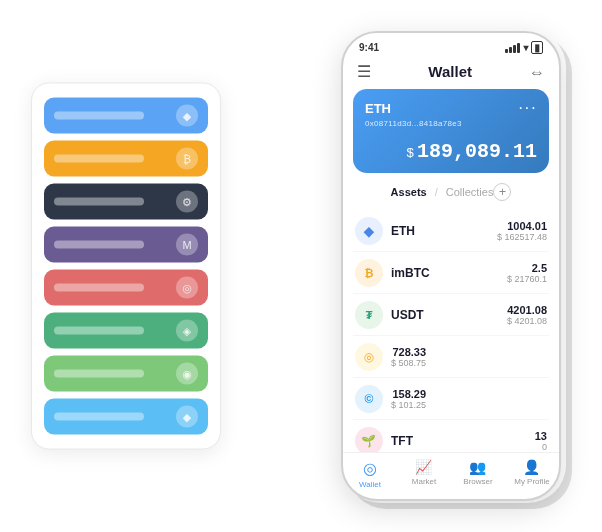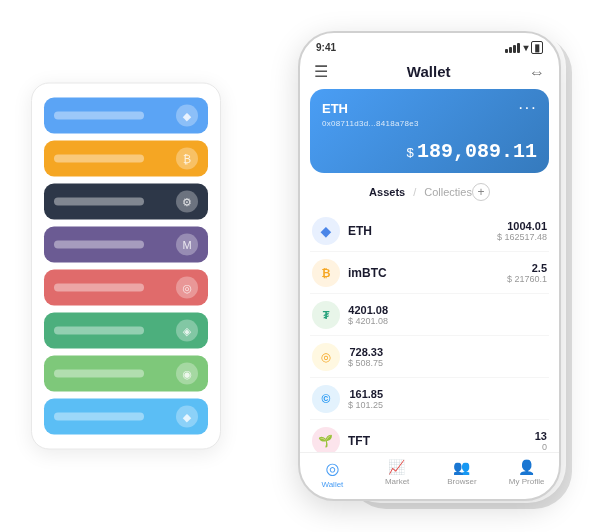--- a/index.html
+++ b/index.html
@@ -79,21 +79,21 @@
     .card-green { background: #4caf7d; }
     .card-light-green { background: #7ec87a; }
     .card-sky { background: #5bbef5; }
 
     
     .phone {
       position: absolute;
       right: 30px;
       top: 50%;
       transform: translateY(-50%);
-      width: 263px;
+      width: 220px;
       height: 470px;
       background: #ffffff;
       border-radius: 36px;
       border: 2px solid #d0d0d0;
       box-shadow: 0 8px 30px rgba(0,0,0,0.15);
       overflow: hidden;
       z-index: 2;
       display: flex;
       flex-direction: column;
     }
@@ -446,38 +446,39 @@
           <div class="asset-icon icon-imbtc" style="font-size:11px; font-weight:bold;">₿</div>
           <span class="asset-name">imBTC</span>
           <div class="asset-amounts">
             <div class="asset-amount-primary">2.5</div>
             <div class="asset-amount-secondary">$ 21760.1</div>
           </div>
         </div>
 
         <div class="asset-row">
           <div class="asset-icon icon-usdt" style="font-size:11px; font-weight:bold;">₮</div>
+          <span class="asset-name">USDT</span>
           <div class="asset-amounts">
             <div class="asset-amount-primary">4201.08</div>
             <div class="asset-amount-secondary">$ 4201.08</div>
           </div>
         </div>
 
         <div class="asset-row">
           <div class="asset-icon icon-dai" style="font-size:12px;">◎</div>
           <div class="asset-amounts">
             <div class="asset-amount-primary">728.33</div>
             <div class="asset-amount-secondary">$ 508.75</div>
           </div>
         </div>
 
         <div class="asset-row">
           <div class="asset-icon icon-usdc" style="font-size:12px; font-weight:bold;">©</div>
           <div class="asset-amounts">
-            <div class="asset-amount-primary">161.85</div>
+            <div class="asset-amount-primary">158.29</div>
             <div class="asset-amount-secondary">$ 101.25</div>
           </div>
         </div>
 
         <div class="asset-row">
           <div class="asset-icon icon-tft" style="font-size:12px;">🌱</div>
           <span class="asset-name">TFT</span>
           <div class="asset-amounts">
             <div class="asset-amount-primary">13</div>
             <div class="asset-amount-secondary">0</div>

